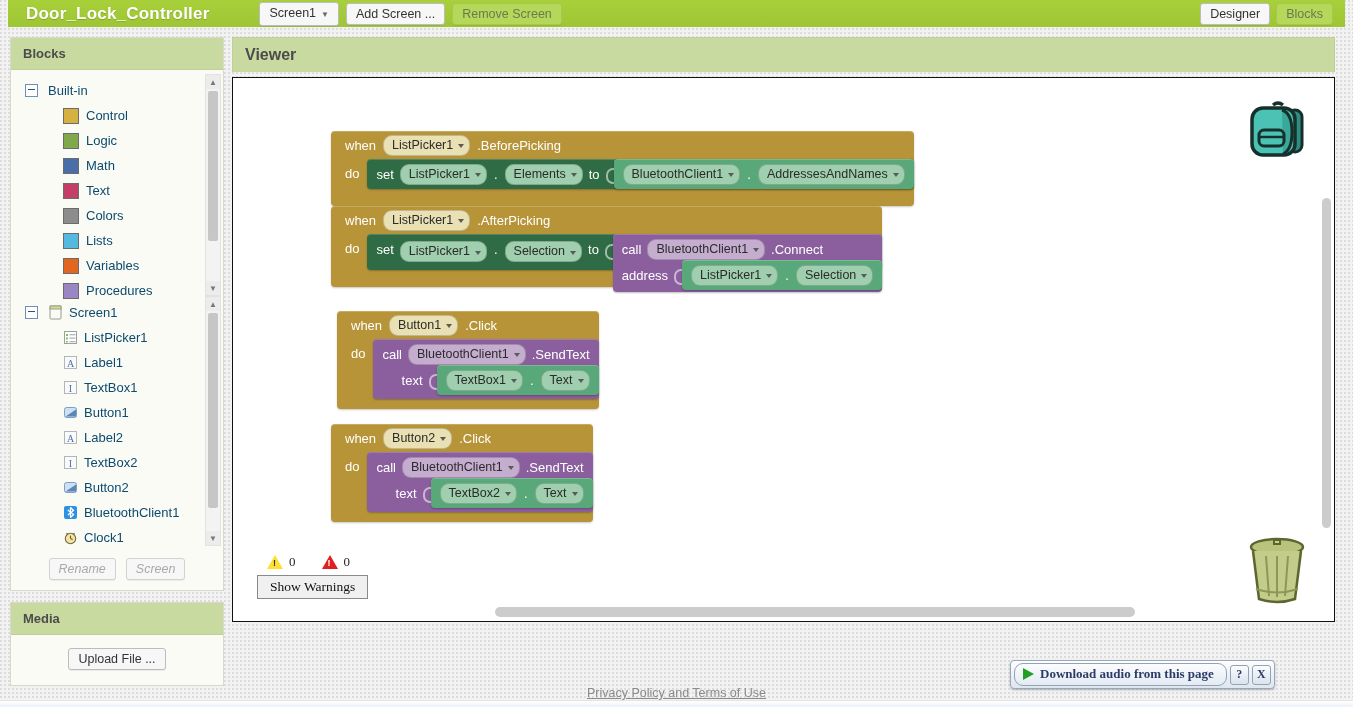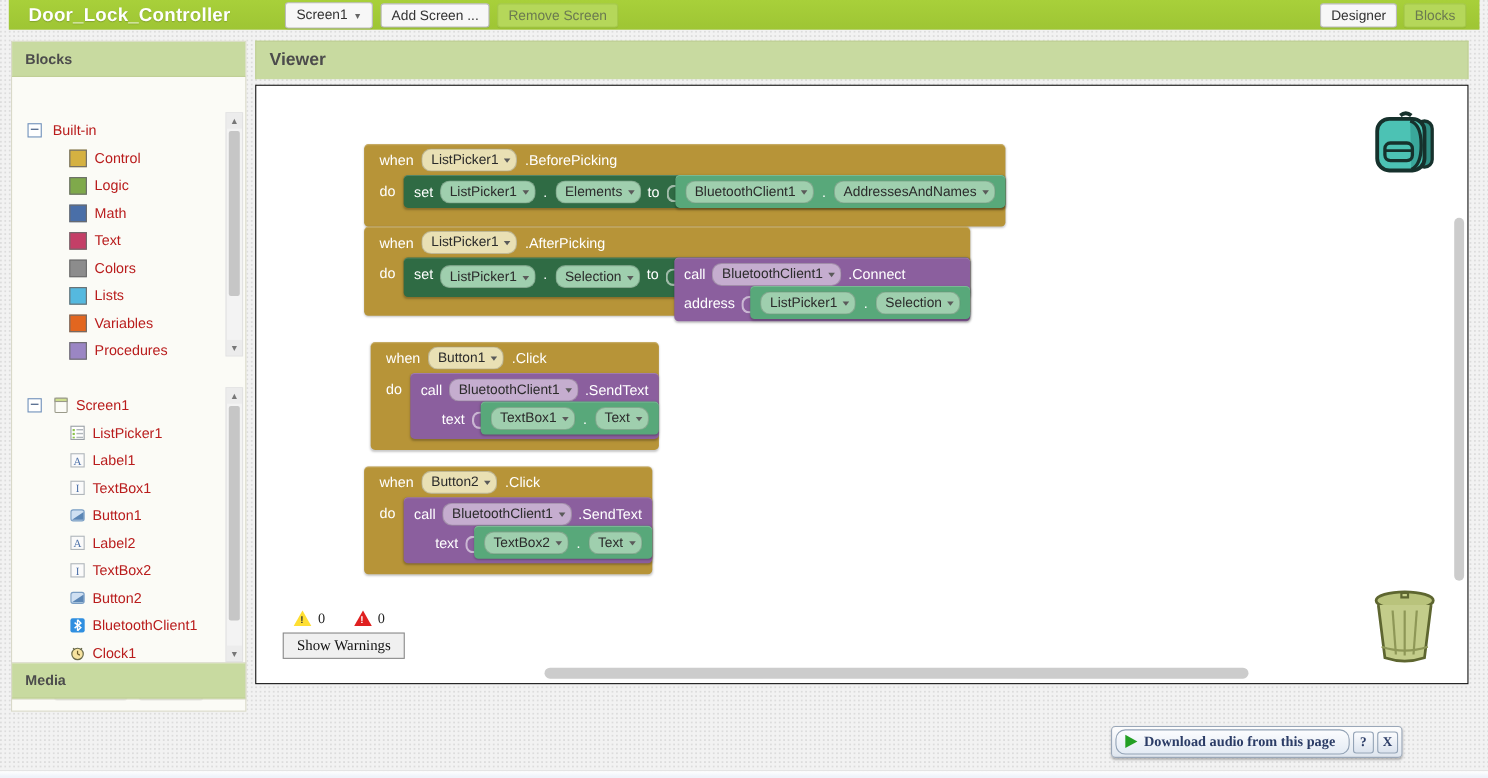--- a/index.html
+++ b/index.html
@@ -45,21 +45,21 @@
   
   .left-panel {
     position: absolute; left: 10px; top: 37px; width: 212px;
     background: #fbfbf6; border: 1px solid #d9d9c9;
   }
   .panel-head {
     background: #c8daa0; color: #4c4c4c; font-weight: bold;
     font-size: 13px; padding: 8px 12px; border-bottom: 1px solid #c0cf96;
   }
   .blocks-body { position: relative; height: 230px; }
-  .tree { padding: 8px 0 0 0; font-size: 13px; color: #b91c1c; margin-top: 28px; }
+  .tree { padding: 8px 0 0 0; font-size: 13px; color: #0c4a6e; }
   .tree-row { display: flex; align-items: center; height: 25px; padding-left: 14px; }
   .tree-row.child { padding-left: 52px; }
   .toggle {
     width: 11px; height: 11px; border: 1px solid #6f8fb8; background: #fff;
     position: relative; margin-right: 10px; flex: none;
   }
   .toggle:before {
     content: ""; position: absolute; left: 2px; top: 4px; width: 7px; height: 1px;
     background: #36527a;
   }
@@ -378,20 +378,23 @@
     </div>
 
     <div class="rename-row">
       <div class="btn disabled">Rename</div>
       <div class="btn disabled">Screen</div>
     </div>
   </div>
 
   <div class="media-panel">
     <div class="panel-head">Media</div>
+    <div class="upload-row">
+      <div class="btn">Upload File ...</div>
+    </div>
   </div>
 
   <div class="viewer-wrap">
     <div class="viewer-head">Viewer</div>
     <div class="canvas">
 
       <div class="backpack">
         <svg width="72" height="72" viewBox="0 0 72 72">
           <path d="M31 9 q5 -4 10 0" stroke="#16312c" stroke-width="3.5" fill="none"></path>
           <rect x="46" y="14" width="14" height="42" rx="7" fill="#2f8d83" stroke="#16312c" stroke-width="3"></rect>
@@ -578,14 +581,15 @@
 
   <div class="dl-widget">
     <div class="dl-main">
       <span class="play-tri"></span>
       <span class="dl-text">Download audio from this page</span>
     </div>
     <div class="dl-sq">?</div>
     <div class="dl-sq">X</div>
   </div>
 
+  <div class="footer-link">Privacy Policy and Terms of Use</div>
   <div class="footer-bar"></div>
 </div>
 
 </body></html>

